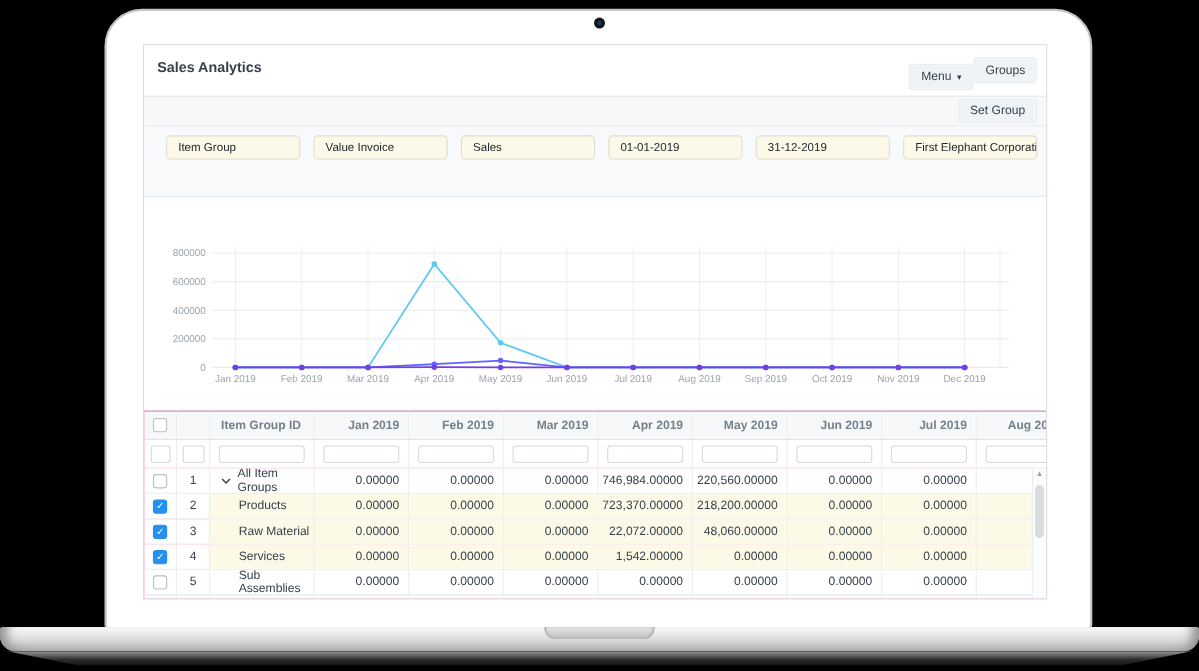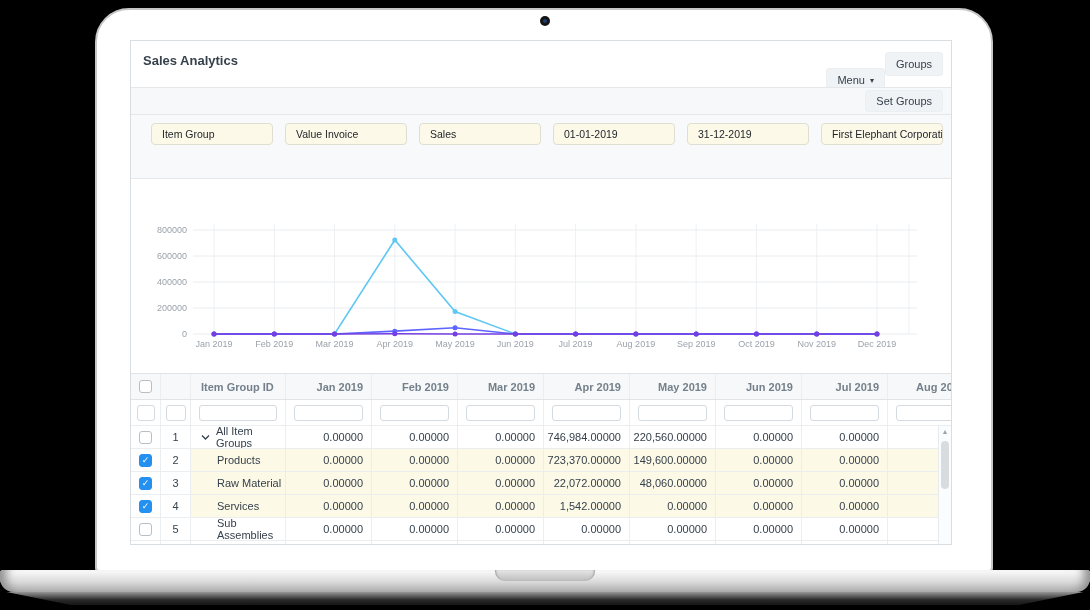--- a/index.html
+++ b/index.html
@@ -28,21 +28,21 @@
   
   .app { position:absolute; left:130px; top:40px; width:822px; height:505px;
          background:#fff; border:1px solid #d9dee2; overflow:hidden;
          font-size:11px; color:#36414c; }
 
   .app-header { position:absolute; left:0; top:0; right:0; height:46px; background:#fff; }
   .page-title { position:absolute; left:12px; top:12px; font-size:13px; font-weight:600; color:#36414c; }
   .btn { position:absolute; display:inline-flex; align-items:center; justify-content:center;
          height:24px; padding:0 10px; background:#f0f3f6; border:1px solid #eceff1;
          border-radius:3px; color:#36414c; font-size:11px; cursor:default; }
-  .btn-menu { right:66px; top:27px; }
+  .btn-menu { right:66px; top:17px; }
   .btn-refresh { right:8px; top:11px; }
   .caret { font-size:8px; margin-left:5px; color:#36414c; }
 
   .band { position:absolute; left:0; top:46px; right:0; height:28px; background:#f7f8fa;
           border-top:1px solid #e4e8eb; border-bottom:1px solid #e4e8eb; }
   .btn-setchart { right:8px; top:2px; height:22px; }
 
   .filter-sec { position:absolute; left:0; top:74px; right:0; height:64px; background:#f8f9fb;
                 border-bottom:1px solid #e4e8eb; padding:8px 0 0 20px; }
   .chip-row { white-space:nowrap; margin-bottom:7px; }
@@ -94,21 +94,21 @@
     <div class="app-header">
       <div class="page-title">Sales Analytics</div>
       <div class="btn btn-menu">
         <span>Menu</span>
         <span class="caret">▾</span>
       </div>
       <div class="btn btn-refresh">Groups</div>
     </div>
 
     <div class="band">
-      <div class="btn btn-setchart">Set Groups</div>
+      <div class="btn btn-setchart">Set Group</div>
     </div>
 
     <div class="filter-sec">
       <div class="chip-row"><div class="chip">Item Group</div><div class="chip">Value Invoice</div><div class="chip">Sales</div><div class="chip">01-01-2019</div><div class="chip">31-12-2019</div><div class="chip">First Elephant Corporation</div></div>
     </div>
 
     <div class="chart-sec">
       <svg id="chart-svg" width="820" height="186" viewBox="0 0 820 186">
           <g>
             <line x1="83" x2="83" y1="38" y2="148" stroke="#eef0f2" stroke-width="1"></line>
@@ -278,21 +278,21 @@
               <div class="cb on">✓</div>
             </div>
             <div class="tc c1">2</div>
             <div class="tc c2 hl indent">
               <span>Products</span>
             </div>
             <div class="tc cv hl">0.00000</div>
             <div class="tc cv hl">0.00000</div>
             <div class="tc cv hl">0.00000</div>
             <div class="tc cv hl">723,370.00000</div>
-            <div class="tc cv hl">149,600.00000</div>
+            <div class="tc cv hl">218,200.00000</div>
             <div class="tc cv hl">0.00000</div>
             <div class="tc cv hl">0.00000</div>
             <div class="tc cv hl"></div>
           </div>
           <div class="t-row data">
             <div class="tc c0">
               <div class="cb on">✓</div>
             </div>
             <div class="tc c1">3</div>
             <div class="tc c2 hl indent">

